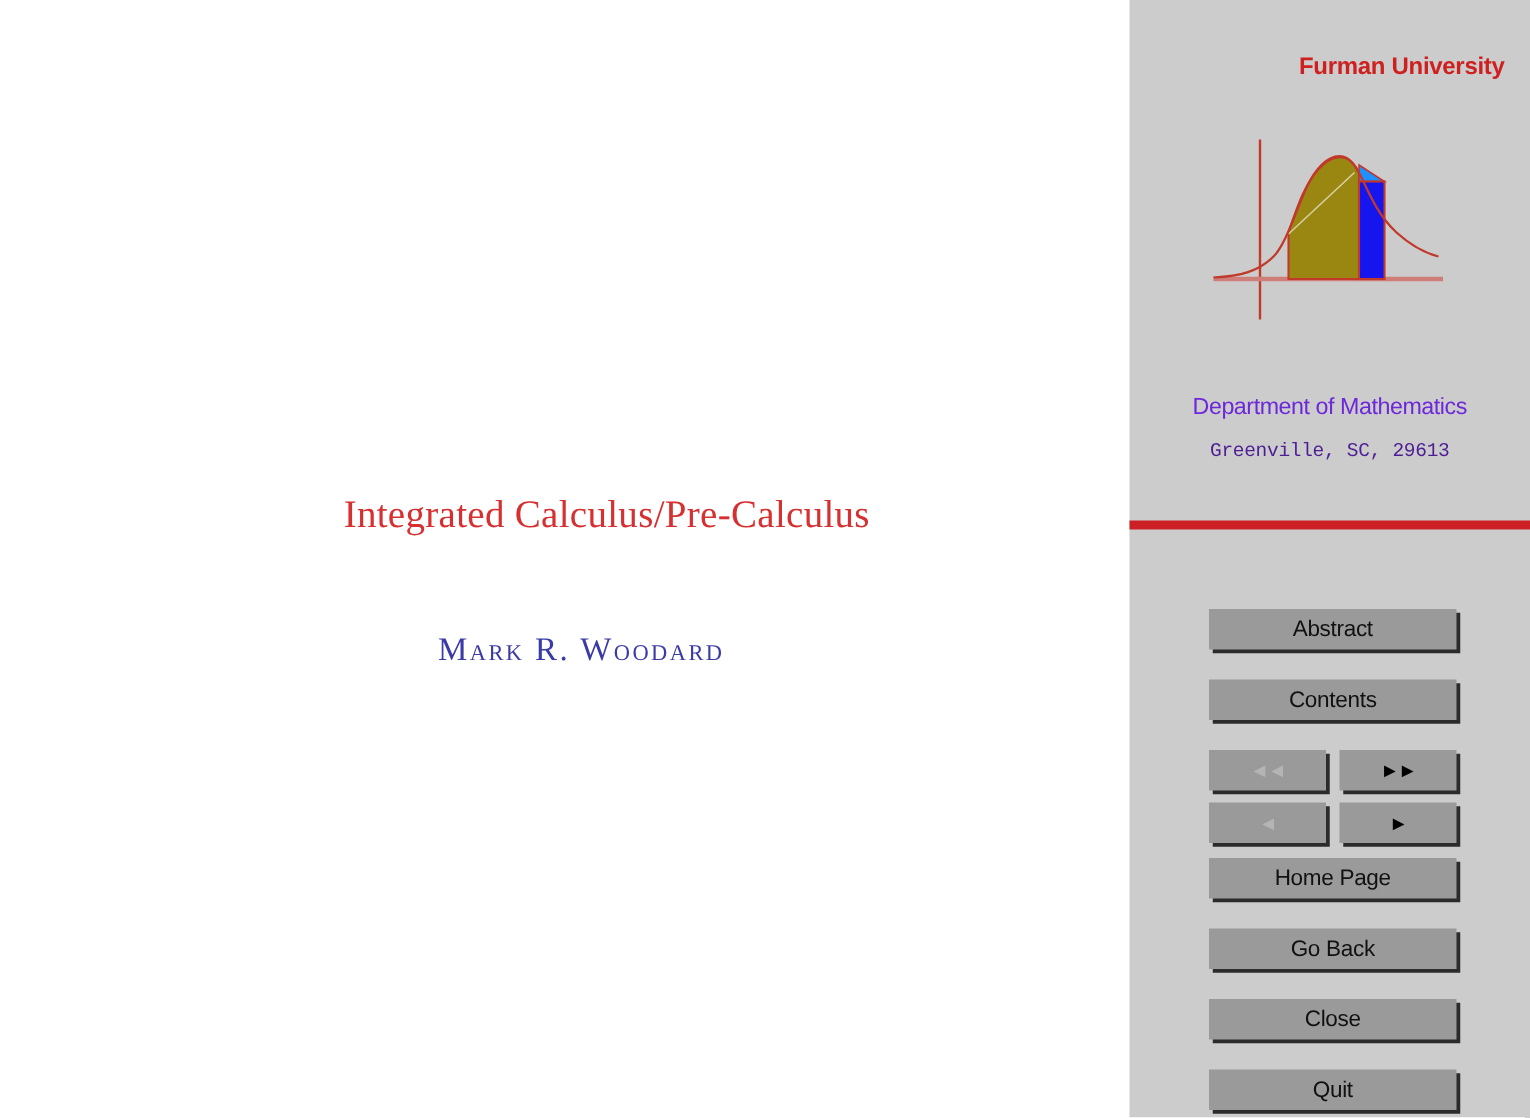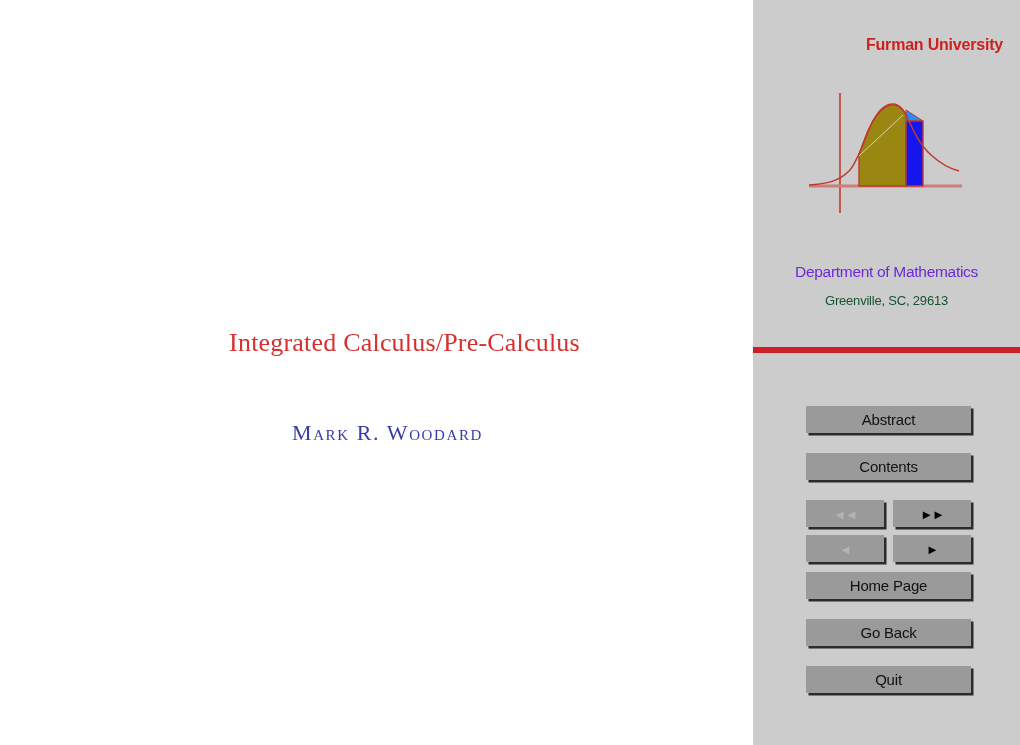--- a/index.html
+++ b/index.html
@@ -82,23 +82,23 @@
     font-family:"Liberation Sans", sans-serif;
     font-size:15.5px;
     color:#6d28d9;
     letter-spacing:-0.3px;
   }
   #city-line {
     position:absolute;
     left:0; top:293px;
     width:267px;
     text-align:center;
-    font-family:Liberation Sans, sans-serif;
+    font-family:Liberation Mono, monospace;
     font-size:13px;
-    color:#14532d;
+    color:#4c1d95;
     letter-spacing:-0.2px;
   }
   #divider {
     position:absolute;
     left:753px; top:347px;
     width:267px; height:6px;
     background:#cc2026;
   }
 
   
@@ -195,17 +195,18 @@
       </div>
       <div class="btn btn-arrow">
         <span class="glyph enabled">►</span>
       </div>
     </div>
 
     <div class="btn btn-wide gap-top">Home Page</div>
 
     <div class="btn btn-wide">Go Back</div>
 
+    <div class="btn btn-wide">Close</div>
 
     <div class="btn btn-wide">Quit</div>
   </div>
 
 </div>
 
 </body></html>

